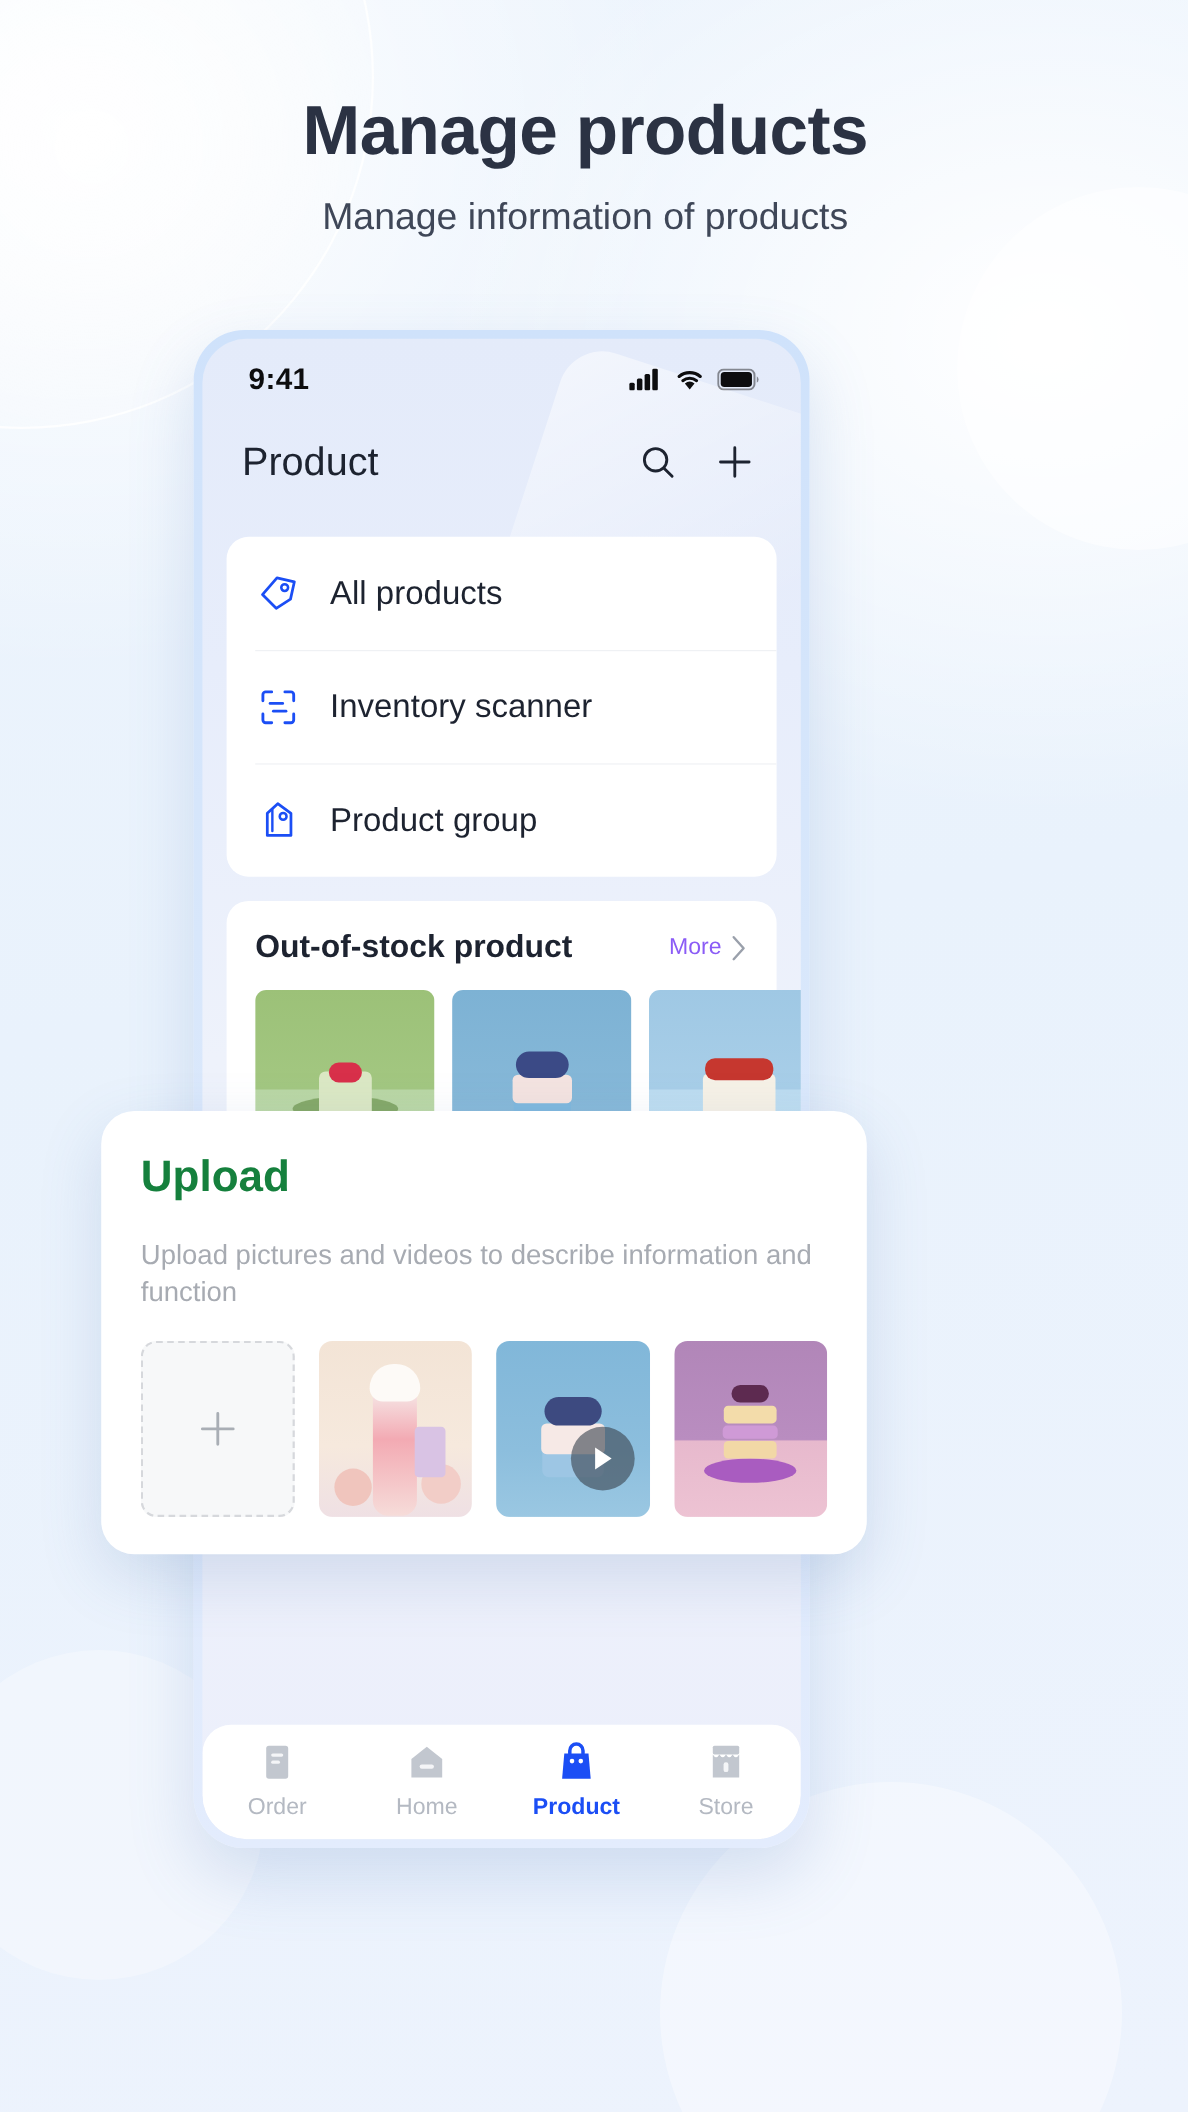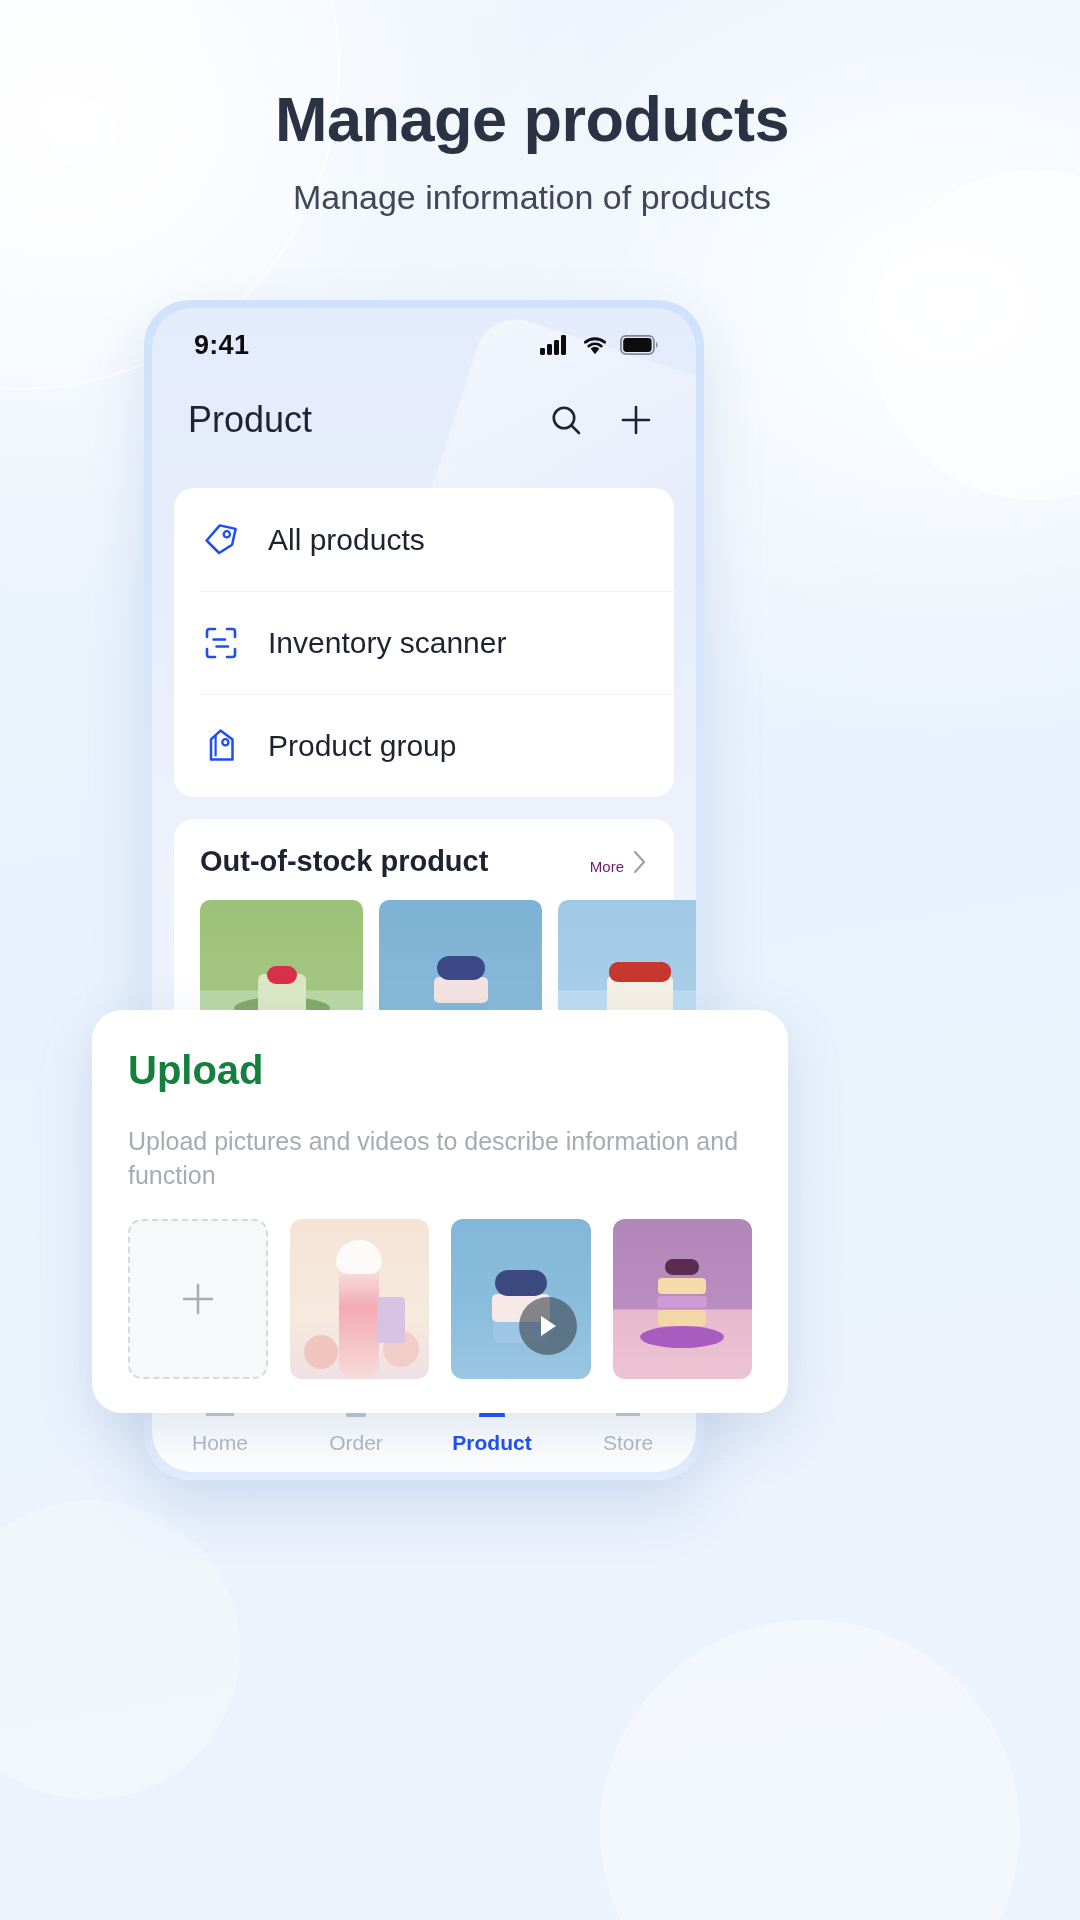--- a/index.html
+++ b/index.html
@@ -46,22 +46,22 @@
   .page-title {
     font-size:63px; font-weight:700; color:#2b3243;
     letter-spacing:-0.5px; line-height:1.05;
   }
   .page-sub {
     margin-top:26px; font-size:34px; color:#3f4758; font-weight:400;
   }
 
   
   .phone {
-    position:absolute; left:144px; top:300px;
-    width:560px; height:1180px;
+    position:absolute; left:176px; top:300px;
+    width:560px; height:1380px;
     border-radius:46px;
     background: linear-gradient(180deg,#cfe2fb 0%, #d8e7fb 40%, #e3ecfd 100%);
     padding:8px;
     box-shadow:0 26px 60px rgba(90,130,190,.20);
   }
   .screen {
     position:relative; width:100%; height:100%;
     border-radius:40px; overflow:hidden;
     background: linear-gradient(180deg,#e4ebfa 0%, #e7edfb 22%, #eef2fb 48%, #eceffb 100%);
   }
@@ -102,21 +102,21 @@
   .menu-icon { width:42px; height:42px; display:flex; align-items:center; justify-content:center; }
   .menu-label { font-size:30px; color:#1d2330; }
 
   
   .section-card { margin-top:22px; padding:26px 0 6px; border-radius:20px 20px 0 0; }
   .section-head {
     display:flex; align-items:center; justify-content:space-between;
     padding:0 26px 0 26px; margin-bottom:22px;
   }
   .section-title { font-size:29px; font-weight:700; color:#1d2330; }
-  .section-more { display:flex; align-items:flex-end; gap:8px; font-size:15px; color:#701a75; }
+  .section-more { display:flex; align-items:flex-start; gap:8px; font-size:21px; color:#8b5cf6; }
 
   .prod-scroller { display:flex; gap:16px; padding:0 26px; }
   .prod-item { width:163px; flex:0 0 163px; }
   .prod-thumb { width:163px; height:163px; border-radius:10px; overflow:hidden; position:relative; }
   .prod-name {
     margin-top:14px; font-size:24px; color:#2b3243;
     white-space:nowrap; overflow:hidden; text-overflow:ellipsis;
   }
   .prod-badge {
     display:inline-block; margin-top:12px; font-size:21px;
@@ -328,32 +328,32 @@
           </div>
           <div class="prod-name">Mango dessert</div>
           <div class="prod-badge badge-ok">1000 for sale</div>
         </div>
       </div>
     </div>
 
     <div class="tabbar">
       <div class="tab">
         <svg width="40" height="40" viewBox="0 0 40 40">
-          <path d="M20 6 L34 17 V34 H6 V17 Z" fill="#c2c7cf"></path>
-          <rect x="13.5" y="22" width="13" height="4" rx="2" fill="#f4f5f7"></rect>
-        </svg>
-        <div class="tab-label">Home</div>
-      </div>
-      <div class="tab">
-        <svg width="40" height="40" viewBox="0 0 40 40">
           <rect x="10" y="5" width="20" height="30" rx="2.5" fill="#c2c7cf"></rect>
           <rect x="14.5" y="12" width="11" height="3" rx="1.5" fill="#f4f5f7"></rect>
           <rect x="14.5" y="18.5" width="8" height="3" rx="1.5" fill="#f4f5f7"></rect>
         </svg>
         <div class="tab-label">Order</div>
+      </div>
+      <div class="tab">
+        <svg width="40" height="40" viewBox="0 0 40 40">
+          <path d="M20 6 L34 17 V34 H6 V17 Z" fill="#c2c7cf"></path>
+          <rect x="13.5" y="22" width="13" height="4" rx="2" fill="#f4f5f7"></rect>
+        </svg>
+        <div class="tab-label">Home</div>
       </div>
       <div class="tab active">
         <svg width="40" height="40" viewBox="0 0 40 40">
           <path d="M14 12 V9.5 a6 6 0 0 1 12 0 V12" fill="none" stroke="#1b4ef5" stroke-width="3.2" stroke-linecap="round"></path>
           <path d="M9 12 H31 L33 35 H7 Z" fill="#1b4ef5"></path>
           <circle cx="16" cy="19" r="2.1" fill="#fff"></circle>
           <circle cx="24" cy="19" r="2.1" fill="#fff"></circle>
         </svg>
         <div class="tab-label">Product</div>
       </div>

